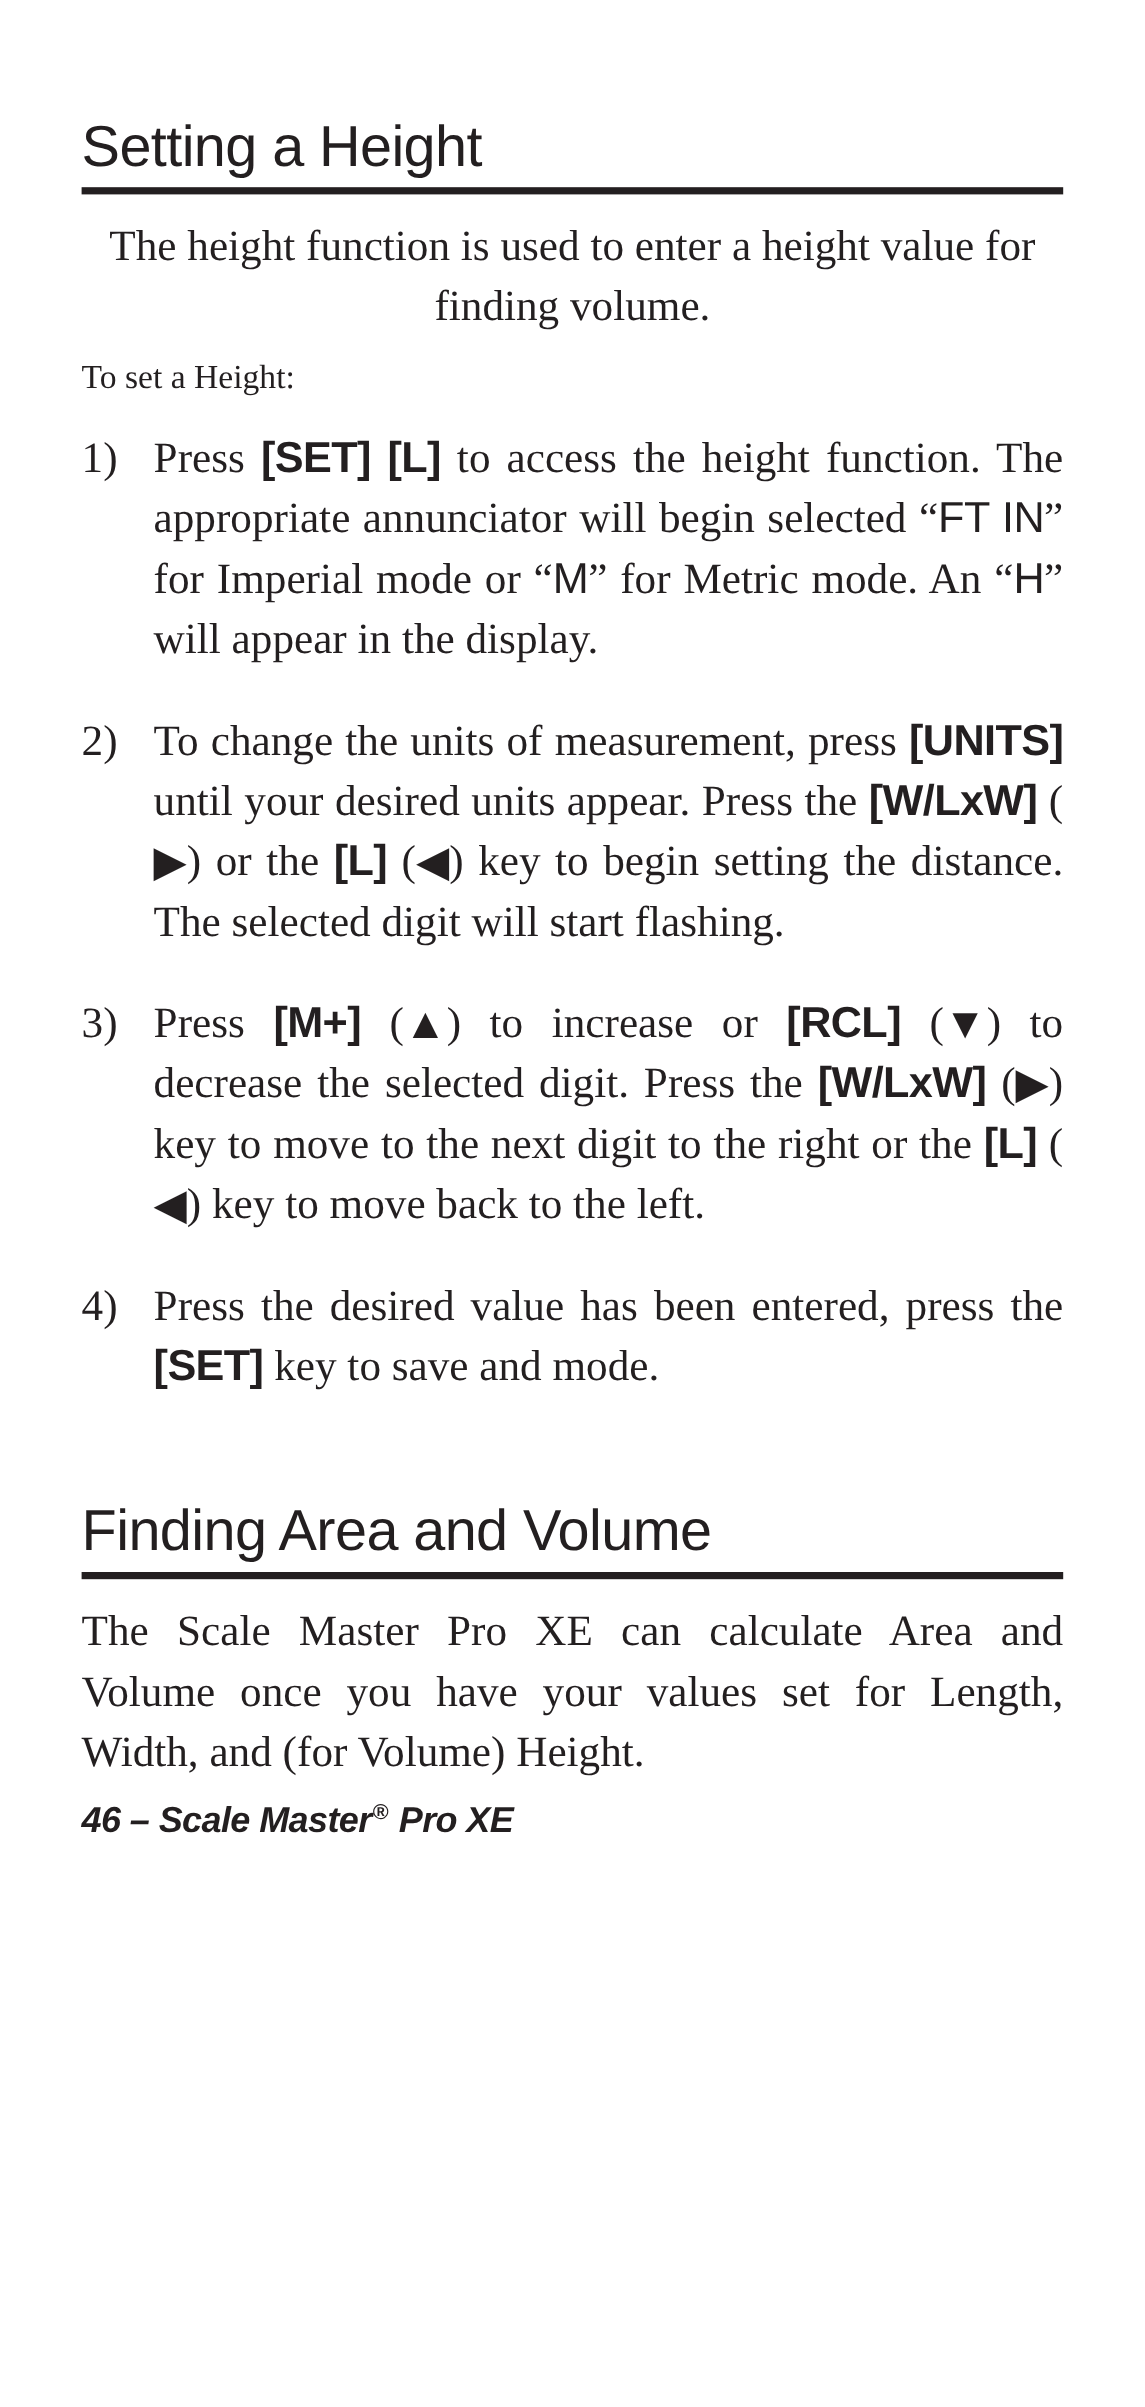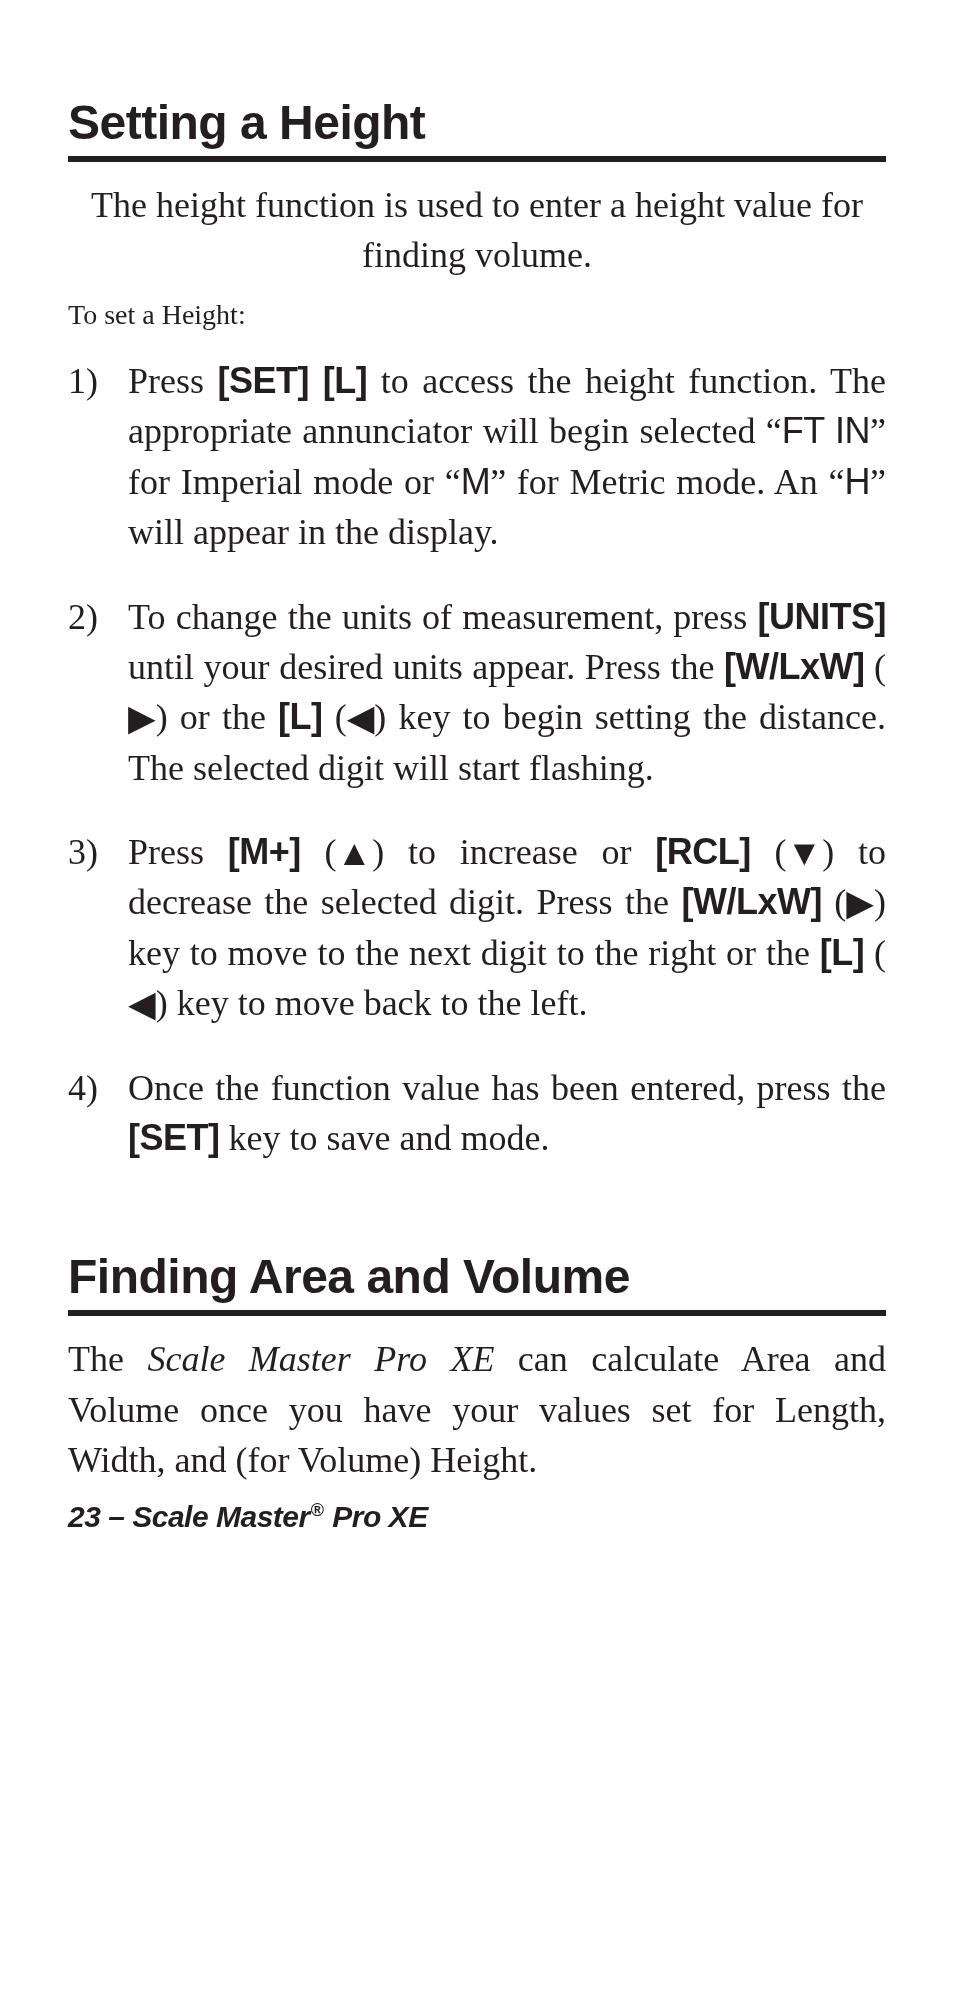--- a/index.html
+++ b/index.html
@@ -6,21 +6,21 @@
   body {
     background: #ffffff;
     width: 954px;
     height: 2006px;
     padding: 95px 68px 60px 68px;
     font-family: Garamond, "Times New Roman", Times, serif;
     color: #231f20;
   }
   .section-title {
     font-family: "Futura", "Trebuchet MS", "Arial Narrow", Arial, sans-serif;
-    font-weight: bold;
+    font-weight: normal;
     font-size: 48px;
     letter-spacing: -0.5px;
     border-bottom: 6px solid #231f20;
     padding-bottom: 6px;
     margin-bottom: 18px;
     font-stretch: condensed;
   }
   .intro {
     font-size: 36px;
     line-height: 1.4;
@@ -56,21 +56,20 @@
     font-family: "Futura", "Trebuchet MS", Arial, sans-serif;
     font-weight: normal;
     letter-spacing: -0.5px;
   }
   .arrow {
     display: inline-block;
     position: relative;
     top: 1px;
   }
   .italic {
-    font-style: italic;
   }
   .section2-title {
     margin-top: 48px;
   }
   .footer {
     font-family: "Futura", "Trebuchet MS", Arial, sans-serif;
     font-weight: bold;
     font-style: italic;
     font-size: 30px;
     margin-top: 14px;
@@ -111,27 +110,27 @@
 <div class="step">
   <div class="step-num">3)</div>
   <div class="step-body">
     <span>Press </span><span class="key">[M+]</span><span> (</span><span class="arrow">▲</span><span>) to increase or </span><span class="key">[RCL]</span><span> (</span><span class="arrow">▼</span><span>) to decrease the selected digit. Press the </span><span class="key">[W/LxW]</span><span> (</span><span class="arrow">▶</span><span>) key to move to the next digit to the right or the </span><span class="key">[L]</span><span> (</span><span class="arrow">◀</span><span>) key to move back to the left.</span>
   </div>
 </div>
 
 <div class="step">
   <div class="step-num">4)</div>
   <div class="step-body">
-    <span>Once the function value has been entered, press the </span><span class="key">[SET]</span><span> key to save and mode.</span>
+    <span>Press the desired value has been entered, press the </span><span class="key">[SET]</span><span> key to save and mode.</span>
   </div>
 </div>
 
 <div class="gap-after-steps"></div>
 
 <h1 class="section-title section2-title">Finding Area and Volume</h1>
 
 <p class="intro" style="text-align:justify">
   <span>The </span><span class="italic">Scale Master Pro XE</span><span> can calculate Area and Volume once you have your values set for Length, Width, and (for Volume) Height.</span>
 </p>
 
 <p class="footer">
-  <span>23 – Scale Master</span><span class="reg">®</span><span> Pro XE</span>
+  <span>46 – Scale Master</span><span class="reg">®</span><span> Pro XE</span>
 </p>
 
 </body></html>

